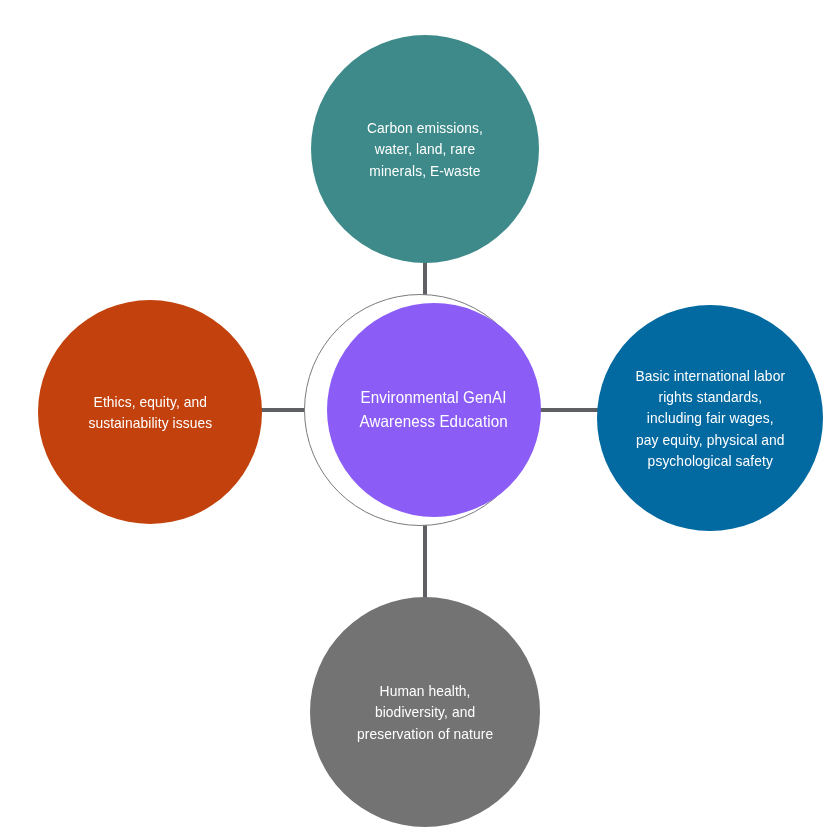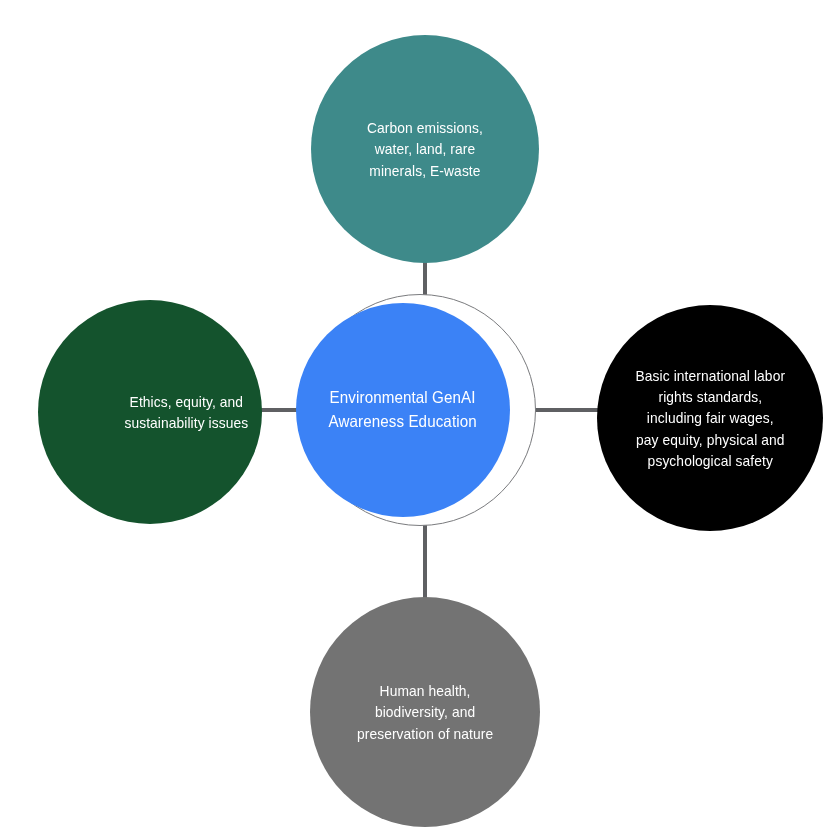--- a/index.html
+++ b/index.html
@@ -75,38 +75,38 @@
   <div class="connector" id="connector-right" style="left: 532px; top: 408px; width: 70px; height: 4px; background: rgb(95, 96, 99);"></div>
   <div class="connector" id="connector-bottom" style="left: 423px; top: 524px; width: 4px; height: 74px; background: rgb(95, 96, 99);"></div>
   <div class="connector" id="connector-left" style="left: 258px; top: 408px; width: 52px; height: 4px; background: rgb(95, 96, 99);"></div>
 
   <div class="node node-spoke" id="node-top" style="left: 311px; top: 0px; width: 228px; height: 228px; background: rgb(62, 138, 138); margin-top: 35px;">
     <span class="node-label" style="color: rgb(255, 255, 255);">Carbon emissions,
 water, land, rare
 minerals, E-waste</span>
   </div>
 
-  <div class="node node-spoke" id="node-right" style="left: 597px; top: 305px; width: 226px; height: 226px; background: #000000;">
+  <div class="node node-spoke" id="node-right" style="left: 597px; top: 305px; width: 226px; height: 226px; background: #0369a1;">
     <span class="node-label" style="color: rgb(255, 255, 255);">Basic international labor
 rights standards,
 including fair wages,
 pay equity, physical and
 psychological safety</span>
   </div>
 
   <div class="node node-spoke" id="node-bottom" style="left: 310px; top: 597px; width: 230px; height: 230px; background: #737373;">
     <span class="node-label" style="color: rgb(255, 255, 255);">Human health,
 biodiversity, and
 preservation of nature</span>
   </div>
 
-  <div class="node node-spoke" id="node-left" style="left: 38px; top: 300px; width: 224px; height: 224px; background: #14532d; justify-content: flex-end;">
+  <div class="node node-spoke" id="node-left" style="left: 38px; top: 300px; width: 224px; height: 224px; background: #c2410c;">
     <span class="node-label" style="color: rgb(255, 255, 255);">Ethics, equity, and
 sustainability issues</span>
   </div>
 
   <div id="center-ring" style="left: 304px; top: 294px; width: 232px; height: 232px; border-color: rgb(122, 123, 126);"></div>
-  <div class="node" id="node-center" style="left: 296px; top: 303px; width: 214px; height: 214px; background: #3b82f6;">
+  <div class="node" id="node-center" style="left: 327px; top: 303px; width: 214px; height: 214px; background: #8b5cf6;">
     <span class="node-label" style="color: rgb(255, 255, 255);">Environmental GenAI
 Awareness Education</span>
   </div>
 
 </div>
 
 </body></html>

